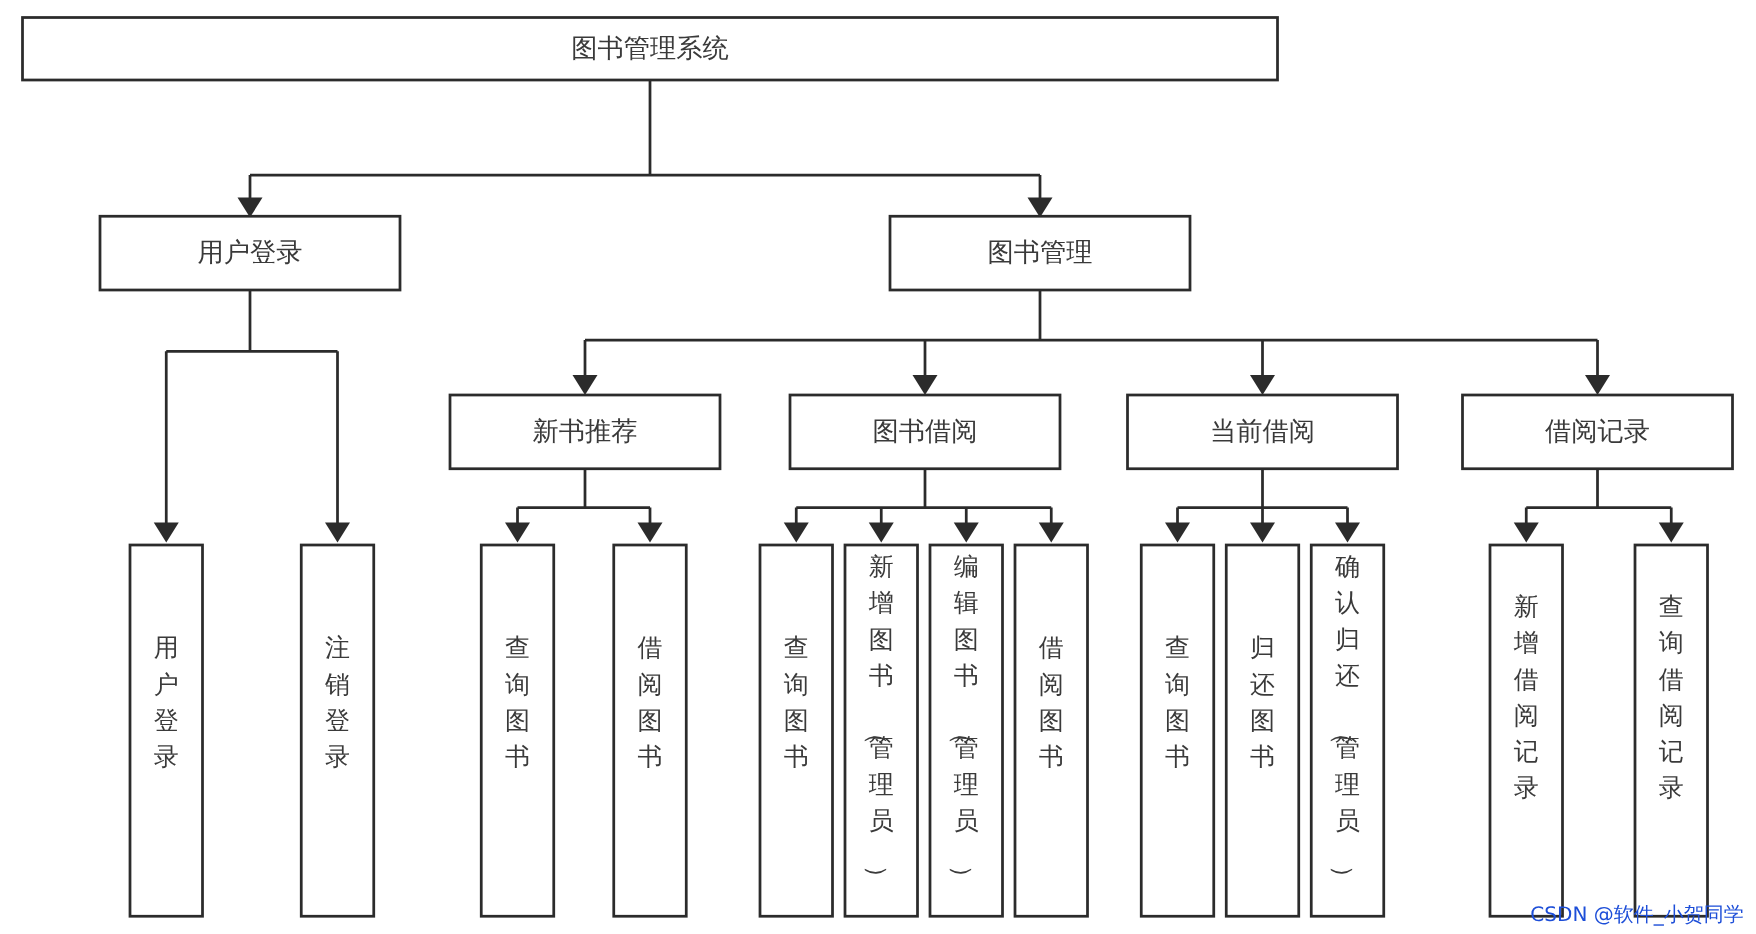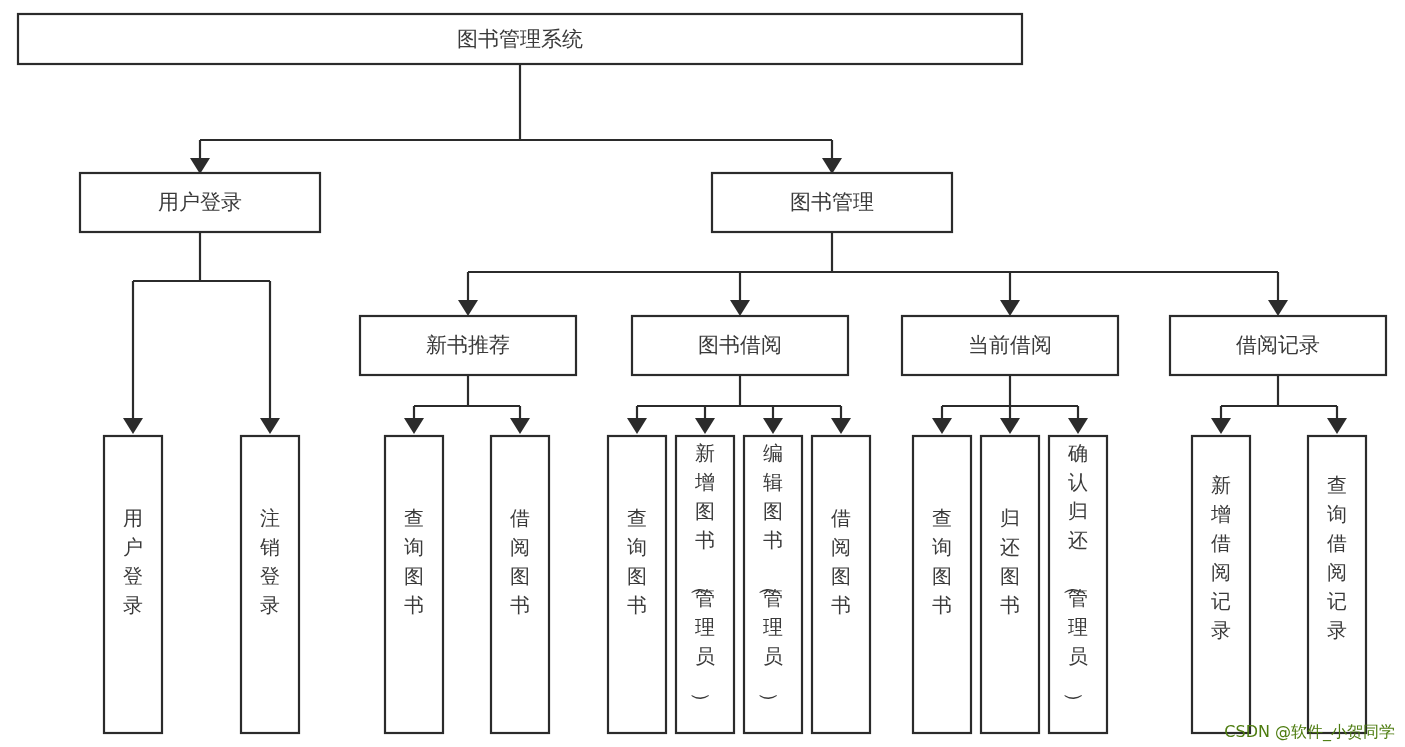--- a/index.html
+++ b/index.html
@@ -43,21 +43,21 @@
     fill: none;
   }
   .arrow-head {
     fill: #2b2b2b;
     stroke: none;
   }
   .watermark {
     position: absolute;
     right: 10px;
     bottom: 4px;
-    color: #4d7c0f;
+    color: #1d4ed8;
     font-size: 16px;
     font-family: "DejaVu Sans", "Liberation Sans", sans-serif;
     white-space: nowrap;
     user-select: none;
   }
 </style>
 </head>
 <body>
 
 <svg id="diagram" viewBox="0 0 1405 747">

